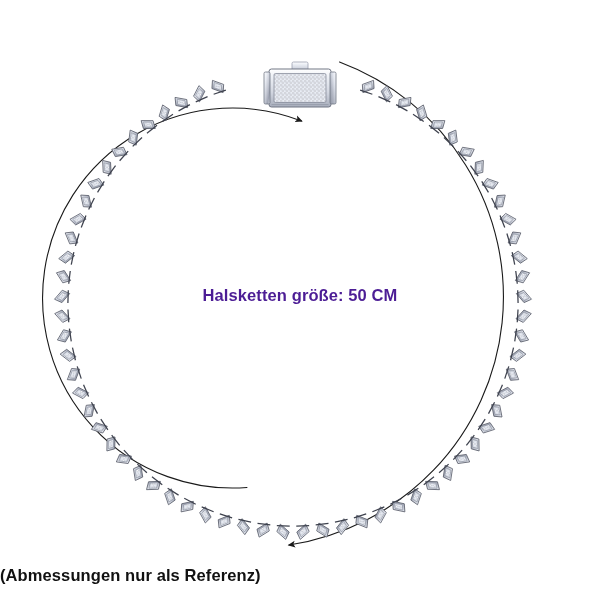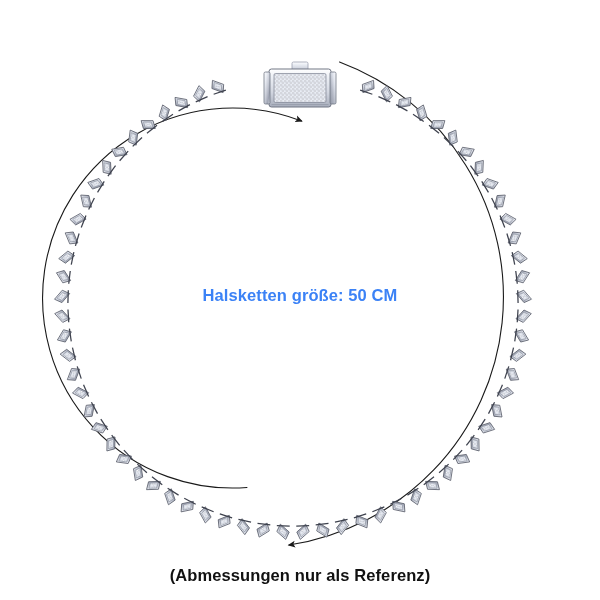--- a/index.html
+++ b/index.html
@@ -22,30 +22,30 @@
     height: 600px;
   }
   .size-label {
     position: absolute;
     left: 0;
     top: 286px;
     width: 600px;
     text-align: center;
     font-size: 16.5px;
     font-weight: bold;
-    color: #3b82f6;
+    color: #4c1d95;
     letter-spacing: 0.1px;
     white-space: nowrap;
   }
   .ref-caption {
     position: absolute;
     left: 0;
     top: 566px;
     width: 600px;
-    text-align: center;
+    text-align: left;
     font-size: 16.5px;
     font-weight: bold;
     color: #111111;
     letter-spacing: 0.1px;
     white-space: nowrap;
   }
   svg { display: block; }
 </style>
 </head>
 <body>

